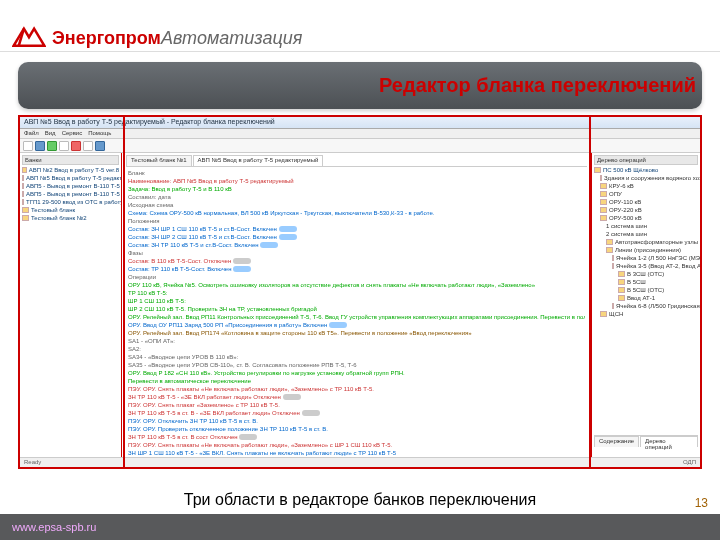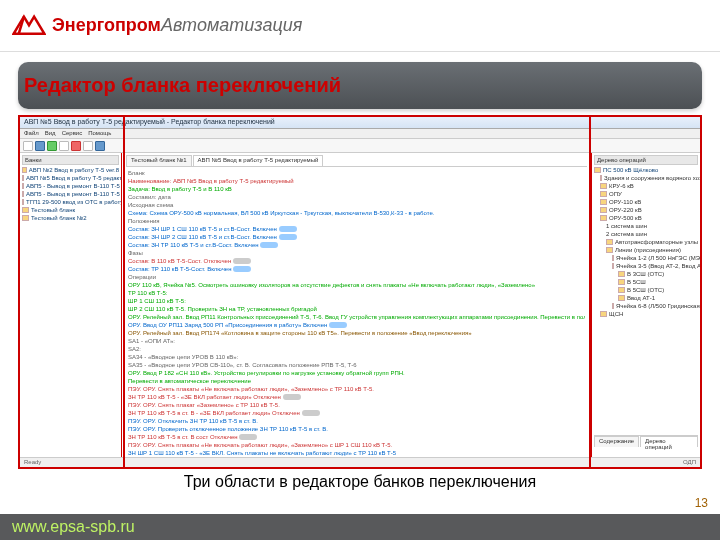--- a/index.html
+++ b/index.html
@@ -1,22 +1,22 @@
 <!DOCTYPE html>
 <html><head>
 <meta charset="utf-8">
 <style>
   * { box-sizing: border-box; margin: 0; padding: 0; }
   body { width: 720px; height: 540px; font-family: Arial, sans-serif; background: #fff; position: relative; overflow: hidden; }
-  .header { height: 52px; display: flex; align-items: center; padding: 0 12px; border-bottom: 1px solid #ddd; }
+  .header { height: 52px; display: flex; align-items: flex-end; padding: 0 12px; border-bottom: 1px solid #ddd; }
   .logo { display: flex; align-items: center; gap: 6px; }
   .logo-mark { width: 34px; height: 26px; }
   .brand { font-size: 18px; font-weight: 400; font-style: italic; color: #666; }
   .brand b { color: #c00; font-weight: 700; font-style: normal; }
-  .title-pill { margin: 10px 18px 6px; background: linear-gradient(#6a6f74,#4c5054); border-radius: 10px; padding: 10px 0; text-align: left; box-shadow: 0 2px 4px rgba(0,0,0,.2); }
+  .title-pill { margin: 10px 18px 6px; background: linear-gradient(#6a6f74,#4c5054); border-radius: 10px; padding: 10px 0; text-align: right; box-shadow: 0 2px 4px rgba(0,0,0,.2); }
   .title-pill span { color: #c00; font-size: 20px; font-weight: 700; background: #fff; padding: 2px 6px; border-radius: 3px; background: none; }
   .title-pill { position: relative; }
   .screenshot-wrap { margin: 4px 18px 0; border: 2px solid #c00; height: 354px; position: relative; background: #f4f4f4; font-size: 7px; color: #333; }
   .appwin { position:absolute; inset:0; background:#fff; }
   .app-titlebar { height: 12px; background: linear-gradient(#e8f0fb,#d6e4f5); border-bottom:1px solid #aaa; font-size:7px; padding:1px 4px; color:#234; }
   .app-menu { height: 10px; background:#f0f0f0; border-bottom:1px solid #ccc; font-size:6px; padding:1px 4px; color:#333; display:flex; gap:6px; }
   .app-toolbar { height: 14px; background:#f7f7f7; border-bottom:1px solid #ccc; display:flex; gap:2px; padding:1px 3px; align-items:center; }
   .tb-icon { width:10px; height:10px; border:1px solid #bbb; background:#fff; border-radius:1px; }
   .tb-icon.red { background:#e66; border-color:#c33; }
   .tb-icon.blue { background:#69c; border-color:#369; }
@@ -37,23 +37,23 @@
   .doc { font-size:6px; line-height:8px; padding:2px; }
   .doc .h { color:#c33; }
   .doc .g { color:#0a0; }
   .doc .b { color:#06c; }
   .doc .gr { color:#666; }
   .doc .br { color:#850; }
   .doc div { white-space:nowrap; overflow:hidden; text-overflow:clip; }
   .toggle { display:inline-block; width:18px; height:6px; background:#9cf; border-radius:3px; vertical-align:middle; }
   .toggle.off { background:#ccc; }
   .footer { position:absolute; left:0; right:0; bottom:0; height:26px; background:#58595b; display:flex; align-items:center; padding:0 12px; }
-  .footer a { color:#bef264; font-size:16px; text-decoration:none; }
+  .footer a { color:#f0abfc; font-size:11px; text-decoration:none; }
   .page-num { position:absolute; right:12px; bottom:30px; font-size:12px; color:#a16207; }
-  .caption { text-align:center; font-size:16px; color:#000; margin-top:4px; }
+  .caption { text-align:center; font-size:16px; color:#000; margin-top:22px; }
   .statusbar { position:absolute; bottom:0; left:0; right:0; height:10px; background:#f0f0f0; border-top:1px solid #ccc; font-size:6px; padding:1px 4px; color:#666; display:flex; justify-content:space-between; }
   .right-tree .tree-item { padding-left: var(--ind,0); }
   .pill-white { display:inline-block; background:#fff; color:#c00; padding:3px 8px; border-radius:3px; font-size:20px; font-weight:700; }
 </style>
 </head>
 <body>
 
 <div class="header">
   <div class="logo">
     <svg class="logo-mark" viewBox="0 0 40 30">

